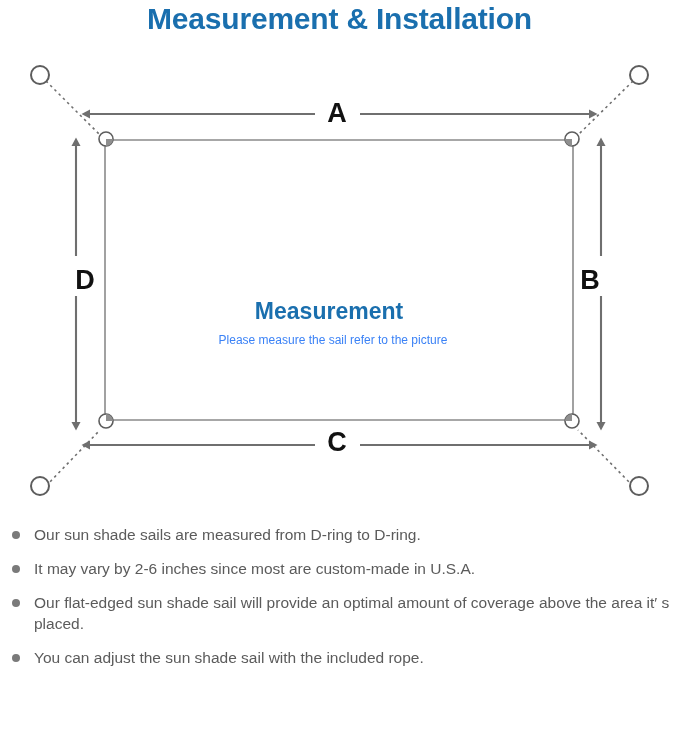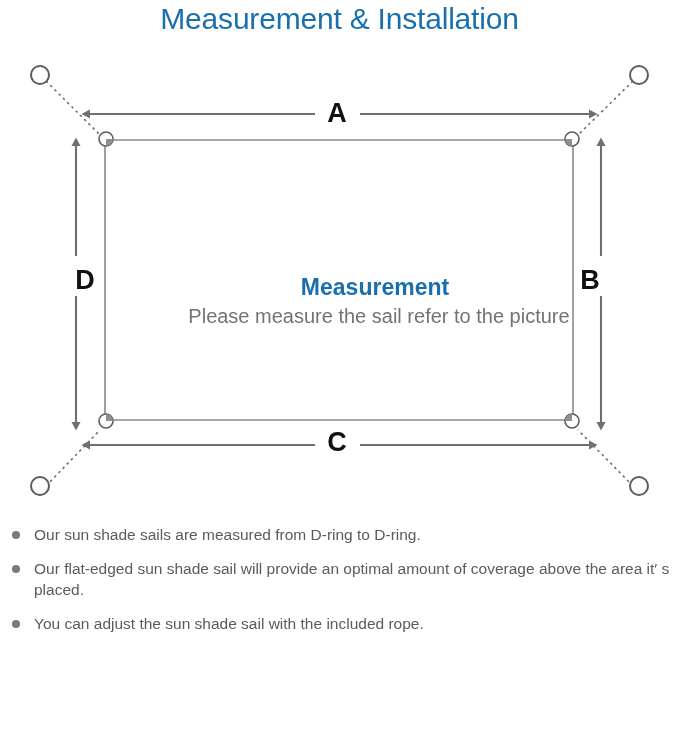--- a/index.html
+++ b/index.html
@@ -16,21 +16,21 @@
   }
 
   
   .title {
     position: absolute;
     top: 0px;
     left: 0;
     width: 679px;
     text-align: center;
     font-size: 30px;
-    font-weight: normal;
+    font-weight: bold;
     color: #1a6fae;
     letter-spacing: -0.2px;
     line-height: 38px;
   }
 
   
   .diagram {
     position: absolute;
     top: 48px;
     left: 0;
@@ -38,35 +38,34 @@
     height: 470px;
   }
   .diagram svg {
     display: block;
   }
 
   
   .center-label {
     position: absolute;
     left: 105px;
-    top: 224px;
+    top: 248px;
     width: 448px;
     text-align: center;
     pointer-events: none;
-    margin-left: 46px;
   }
   .center-label .heading {
     font-size: 23px;
     font-weight: bold;
     color: #1a6fae;
     line-height: 30px;
   }
   .center-label .sub {
-    font-size: 20px;
-    color: #737373;
+    font-size: 12px;
+    color: #3b82f6;
     line-height: 22px;
     margin-top: 3px;
     padding-left: 8px;
   }
 
   
   .dim-letter {
     position: absolute;
     font-size: 27px;
     font-weight: bold;
@@ -181,19 +180,23 @@
 <div class="dim-letter dim-c">C</div>
 <div class="dim-letter dim-d">D</div>
 
 <div class="notes">
   <div class="note-item">
     <span class="bullet"></span>
     <span>Our sun shade sails are measured from D-ring to D-ring.</span>
   </div>
   <div class="note-item">
     <span class="bullet"></span>
+    <span>It may vary by 2-6 inches since most are custom-made in U.S.A.</span>
+  </div>
+  <div class="note-item">
+    <span class="bullet"></span>
     <span>Our flat-edged sun shade sail will provide an optimal amount of coverage above the area it′ s placed.</span>
   </div>
   <div class="note-item">
     <span class="bullet"></span>
     <span>You can adjust the sun shade sail with the included rope.</span>
   </div>
 </div>
 
 </body></html>

